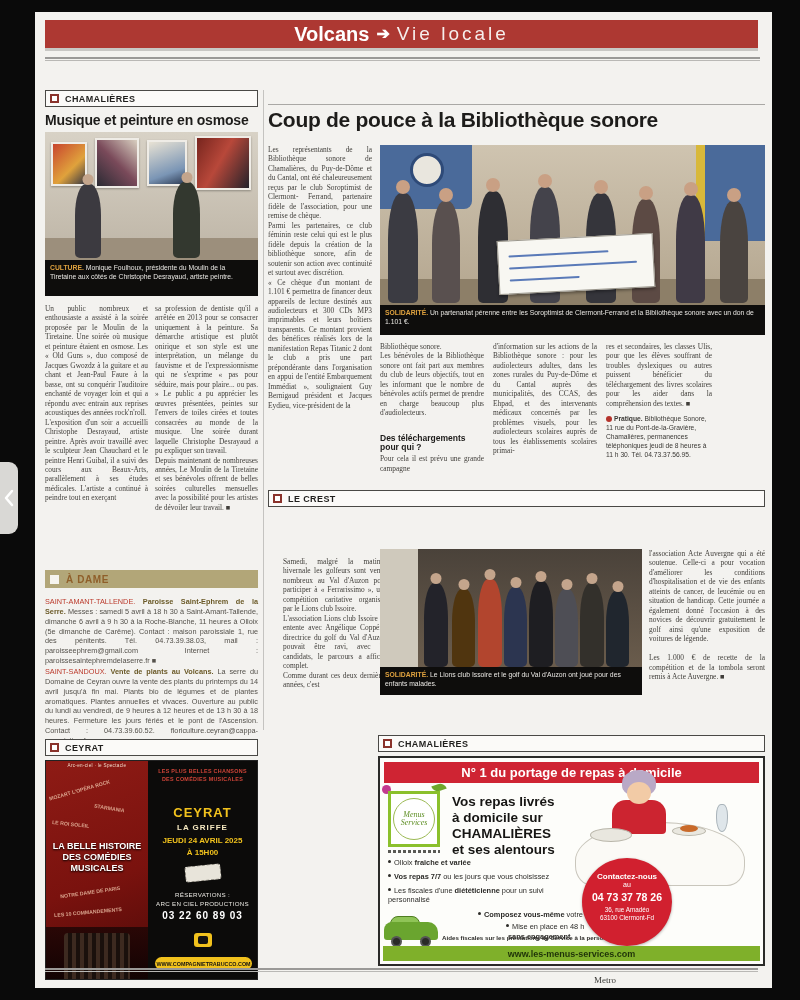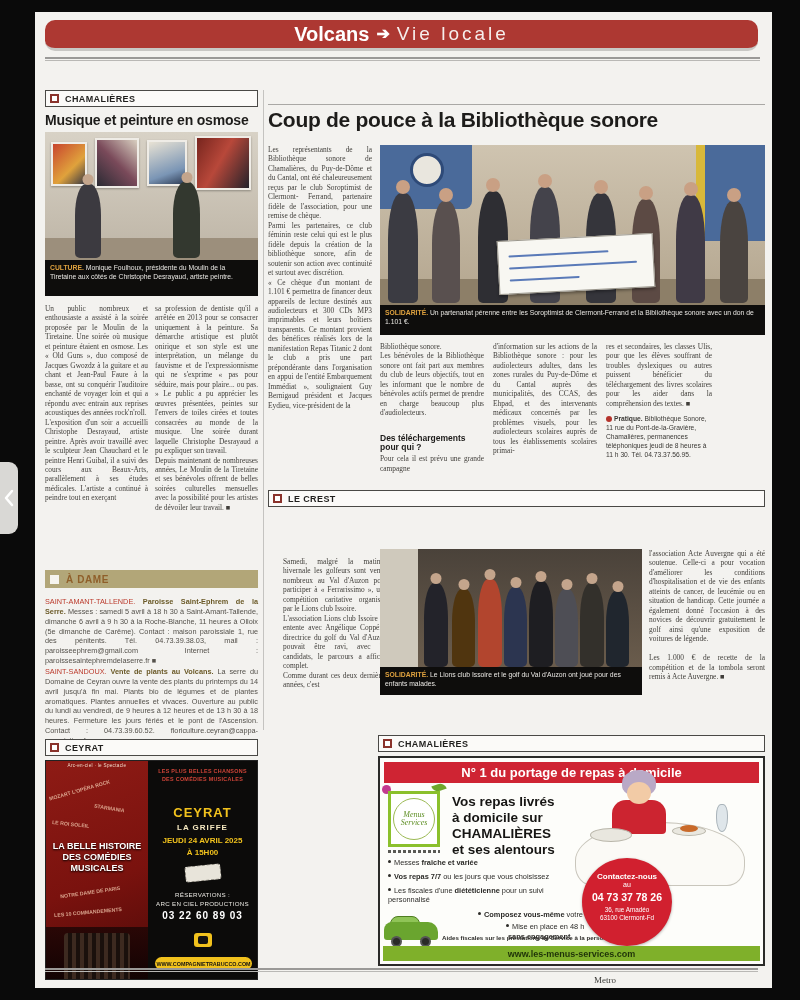--- a/index.html
+++ b/index.html
@@ -1,21 +1,21 @@
 <!DOCTYPE html>
 <html><head>
 <meta charset="utf-8">
 <style>
   html,body{margin:0;padding:0;background:#0a0a0a;width:800px;height:1000px;overflow:hidden;}
   *{box-sizing:border-box;}
   .page{position:absolute;left:35px;top:12px;width:737px;height:976px;background:#f3f2ef;font-family:"Liberation Sans",sans-serif;color:#262522;}
   
   .nav-tab{position:absolute;left:0;top:462px;width:18px;height:72px;background:#d9d8d5;border-radius:0 9px 9px 0;display:flex;align-items:center;justify-content:center;cursor:pointer;}
   
-  .masthead{position:absolute;left:10px;top:8px;width:713px;height:31px;background:#ad3832;display:flex;align-items:center;justify-content:center;gap:7px;border-bottom:3px solid #c8c7c4;border-radius:10px;}
+  .masthead{position:absolute;left:10px;top:8px;width:713px;height:31px;background:#ad3832;display:flex;align-items:center;justify-content:center;gap:7px;border-bottom:3px solid #c8c7c4;}
   .mast-bold{color:#fff;font-weight:bold;font-size:20px;}
   .mast-arrow{color:#fff;font-size:16px;font-weight:bold;line-height:1;}
   .mast-light{color:#f6eeec;font-size:19px;letter-spacing:3px;}
   .rule-double{position:absolute;left:10px;top:45px;width:715px;height:4px;border-top:2px solid #9a9997;border-bottom:1px solid #b9b8b5;}
   .rule-double.bottom{top:956px;width:713px;}
   .page-footer{position:absolute;left:470px;top:963px;width:200px;text-align:center;font-family:"Liberation Serif",serif;font-size:9px;color:#3c3b38;}
   
   .kicker{position:absolute;height:17px;background:#fbfaf8;border:1px solid #4a4946;display:flex;align-items:center;gap:6px;padding:0 4px;}
   .kicker-sq{width:9px;height:9px;background:#8a322b;display:inline-block;position:relative;flex:0 0 auto;}
   .kicker-sq::after{content:"";position:absolute;left:2px;top:2px;width:5px;height:5px;background:#fff;}
@@ -293,21 +293,21 @@
       <div class="table-cloth"></div>
       <div class="granny-body"></div>
       <div class="granny-hair"></div>
       <div class="granny-face"></div>
       <div class="plate1"></div>
       <div class="plate2"></div>
       <div class="food"></div>
       <div class="carafe"></div>
     </div>
 
-    <div class="bullet-row" style="left:8px;top:100px;width:190px;"><span class="bullet-dot"></span><span>Messes </span><b>fraîche et variée</b><span></span></div>
+    <div class="bullet-row" style="left:8px;top:100px;width:190px;"><span class="bullet-dot"></span><span>Olloix </span><b>fraîche et variée</b><span></span></div>
     <div class="bullet-row" style="left:8px;top:114px;width:220px;"><span class="bullet-dot"></span><span></span><b>Vos repas 7/7</b><span> ou les jours que vous choisissez</span></div>
     <div class="bullet-row" style="left:8px;top:128px;width:180px;"><span class="bullet-dot"></span><span>Les fiscales d'une </span><b>diététicienne</b><span> pour un suivi personnalisé</span></div>
     <div class="bullet-row" style="left:98px;top:152px;width:190px;"><span class="bullet-dot"></span><span></span><b>Composez vous-même</b><span> votre repas</span></div>
     <div class="bullet-row" style="left:126px;top:164px;width:160px;"><span class="bullet-dot"></span><span>Mise en place en 48 h</span><b></b></div>
     <div class="bullet-row" style="left:128px;top:174px;width:160px;"><b>sans engagement</b></div>
 
     <div class="car">
       <div class="car-win"></div>
       <div class="car-body"></div>
       <div class="wheel" style="left:7px;"></div>

